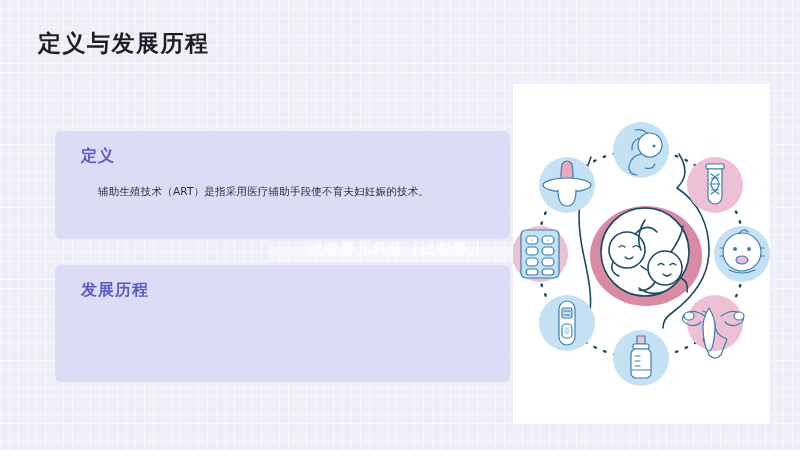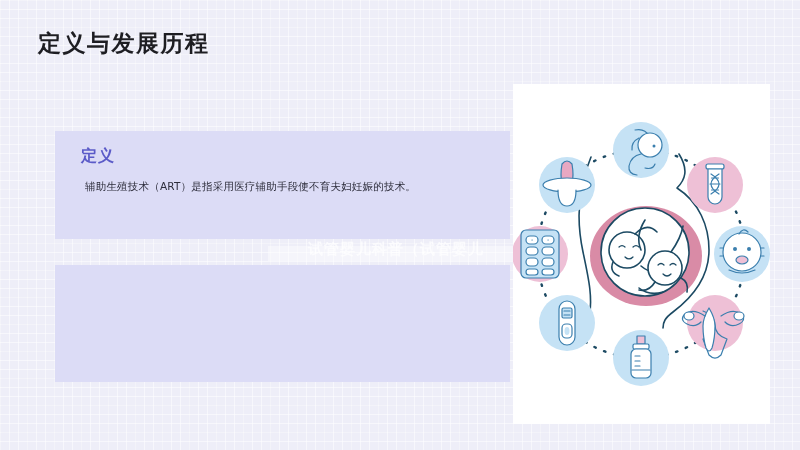--- a/index.html
+++ b/index.html
@@ -40,21 +40,21 @@
     color: #1d1d22;
     white-space: nowrap;
   }
 
   
   .card {
     position: absolute;
     left: 55px;
     width: 455px;
     background: #dcdcf6;
-    border-radius: 0;
+    border-radius: 6px;
     box-sizing: border-box;
     padding: 16px 26px 16px 26px;
   }
   #card-definition { top: 131px; height: 108px; }
   #card-history    { top: 265px; height: 117px; }
 
   .card-heading {
     font-family: "DejaVu Sans", "Liberation Sans", sans-serif;
     font-size: 16px;
     font-weight: 700;
@@ -62,21 +62,21 @@
     letter-spacing: 1px;
     margin: 0 0 12px 0;
     line-height: 1.1;
   }
   .card-body {
     font-family: "DejaVu Sans", "Liberation Sans", sans-serif;
     font-size: 10.5px;
     line-height: 1.9;
     color: #2e2e3c;
     letter-spacing: 0.2px;
-    margin: 4px;
+    margin: 17px;
   }
 
   
   #watermark {
     position: absolute;
     left: 308px;
     top: 240px;
     font-family: "DejaVu Sans", "Liberation Sans", sans-serif;
     font-size: 15px;
     font-weight: 700;
@@ -112,20 +112,21 @@
 <div id="slide">
 
   <div id="page-title">定义与发展历程</div>
 
   <div class="card" id="card-definition">
     <div class="card-heading">定义</div>
     <div class="card-body">辅助生殖技术（ART）是指采用医疗辅助手段使不育夫妇妊娠的技术。</div>
   </div>
 
   <div class="card" id="card-history">
+    <div class="card-heading">发展历程</div>
   </div>
 
   <div id="watermark-band"></div>
   <div id="watermark">试管婴儿科普（试管婴儿</div>
 
   <div id="illustration-panel">
     <svg width="257" height="340" viewBox="0 0 257 340" xmlns="http://www.w3.org/2000/svg">
       <defs>
         <style>
           .ln  { fill:none; stroke:#1c4a63; stroke-width:1.6; stroke-linecap:round; stroke-linejoin:round; }

